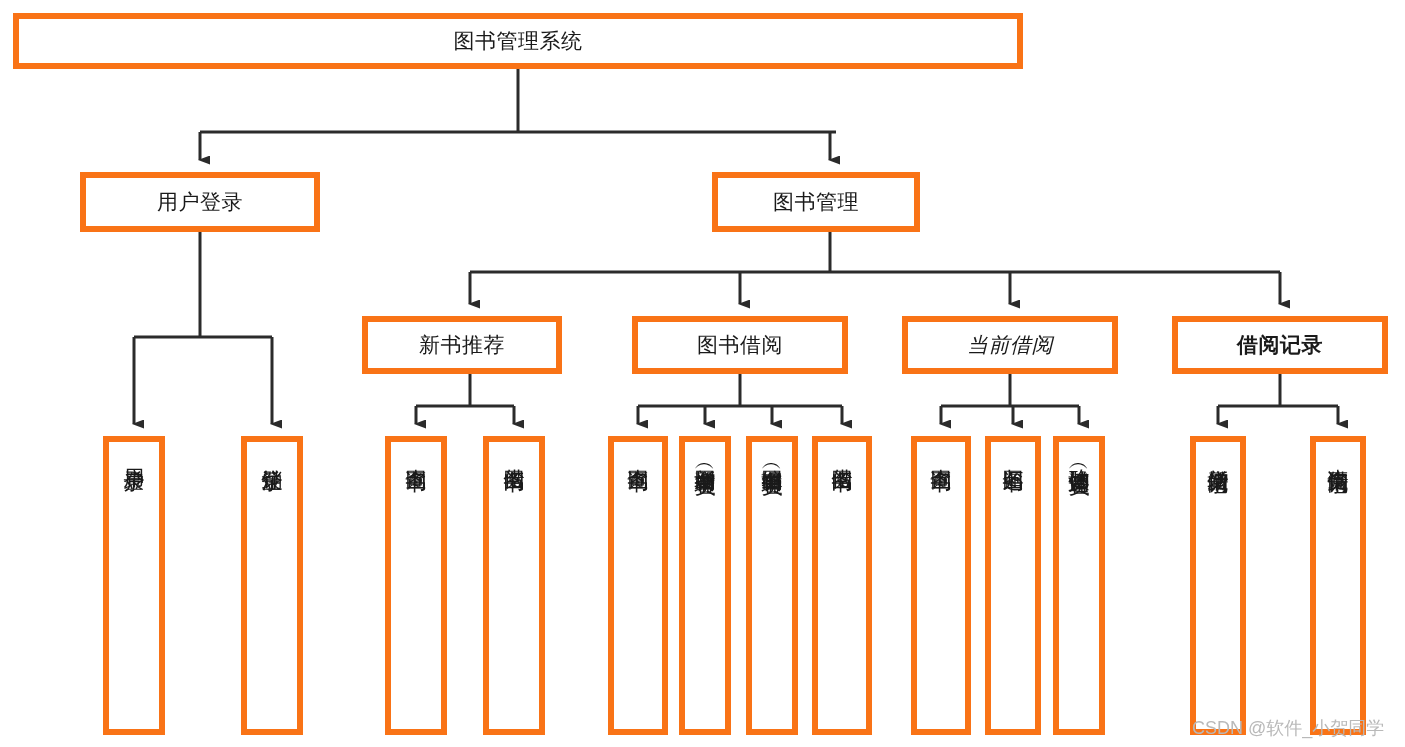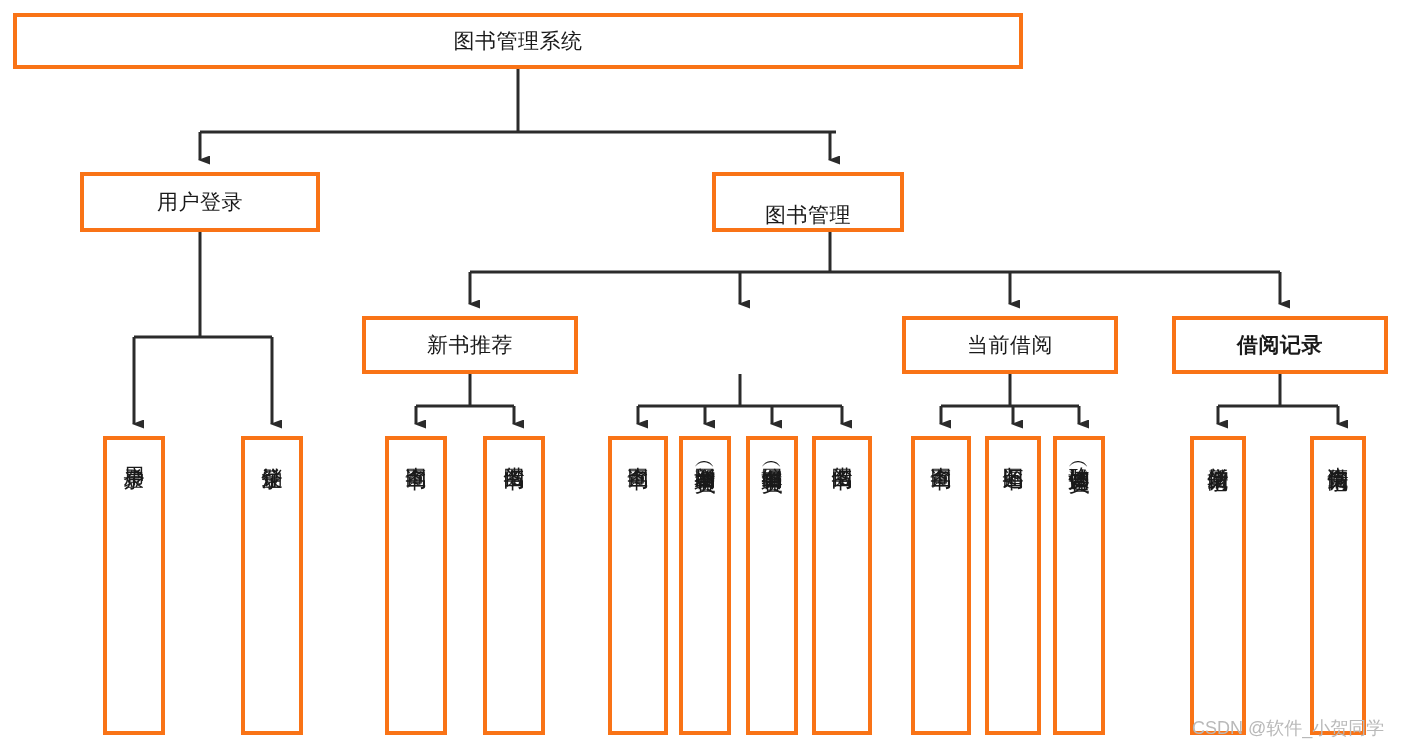--- a/index.html
+++ b/index.html
@@ -23,21 +23,21 @@
     left: 0;
     top: 0;
     width: 1405px;
     height: 747px;
     pointer-events: none;
   }
   .node {
     position: absolute;
     box-sizing: border-box;
     background: #ffffff;
-    border: 4px solid #f97316;
+    border: 6px solid #f97316;
     display: flex;
     align-items: center;
     justify-content: center;
     color: #1a1a1a;
   }
   .node-label {
     display: block;
     text-align: center;
     line-height: 1.18;
     letter-spacing: 0.5px;
@@ -126,28 +126,31 @@
     </g>
   </svg>
 
   <div class="node root horiz" style="left:13px; top:13px; width:1010px; height:56px;">
     <span class="node-label">图书管理系统</span>
   </div>
 
   <div class="node horiz" style="left:80px; top:172px; width:240px; height:60px;">
     <span class="node-label">用户登录</span>
   </div>
-  <div class="node horiz" style="left:712px; top:172px; width:192px; height:60px;align-items:flex-end;">
+  <div class="node horiz" style="left:712px; top:172px; width:208px; height:60px;">
     <span class="node-label">图书管理</span>
   </div>
 
-  <div class="node horiz" style="left:362px; top:316px; width:216px; height:58px;">
+  <div class="node horiz" style="left:362px; top:316px; width:200px; height:58px;">
     <span class="node-label">新书推荐</span>
   </div>
-  <div class="node horiz" style="left:902px; top:316px; width:216px; height:58px;">
+  <div class="node horiz" style="left:632px; top:316px; width:216px; height:58px;">
+    <span class="node-label">图书借阅</span>
+  </div>
+  <div class="node horiz" style="left:902px; top:316px; width:216px; height:58px;font-style:italic;">
     <span class="node-label">当前借阅</span>
   </div>
   <div class="node horiz" style="left:1172px; top:316px; width:216px; height:58px;font-weight:bold;">
     <span class="node-label">借阅记录</span>
   </div>
 
   <div class="node vert" style="left:103px; top:436px; width:62px; height:299px;">
     <span class="node-label">用户登录</span>
   </div>
   <div class="node vert" style="left:241px; top:436px; width:62px; height:299px;">

